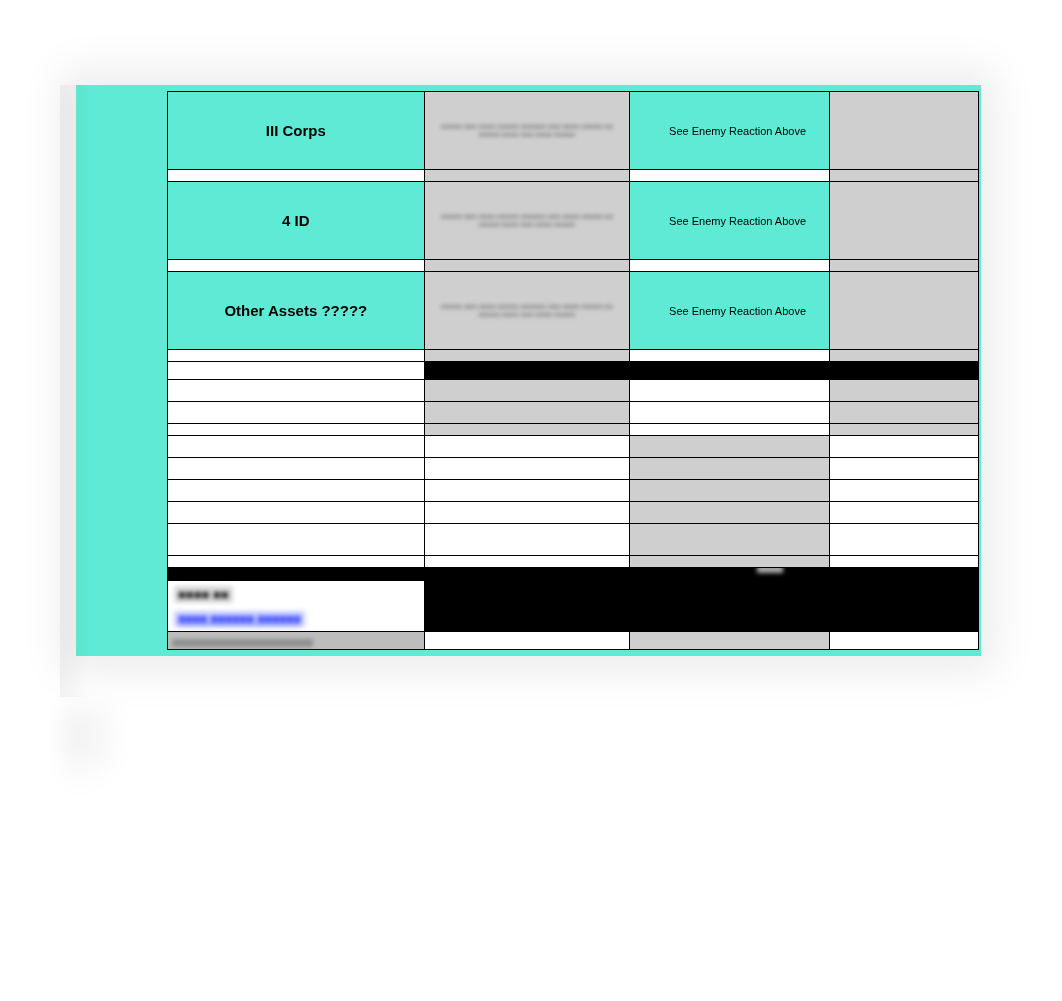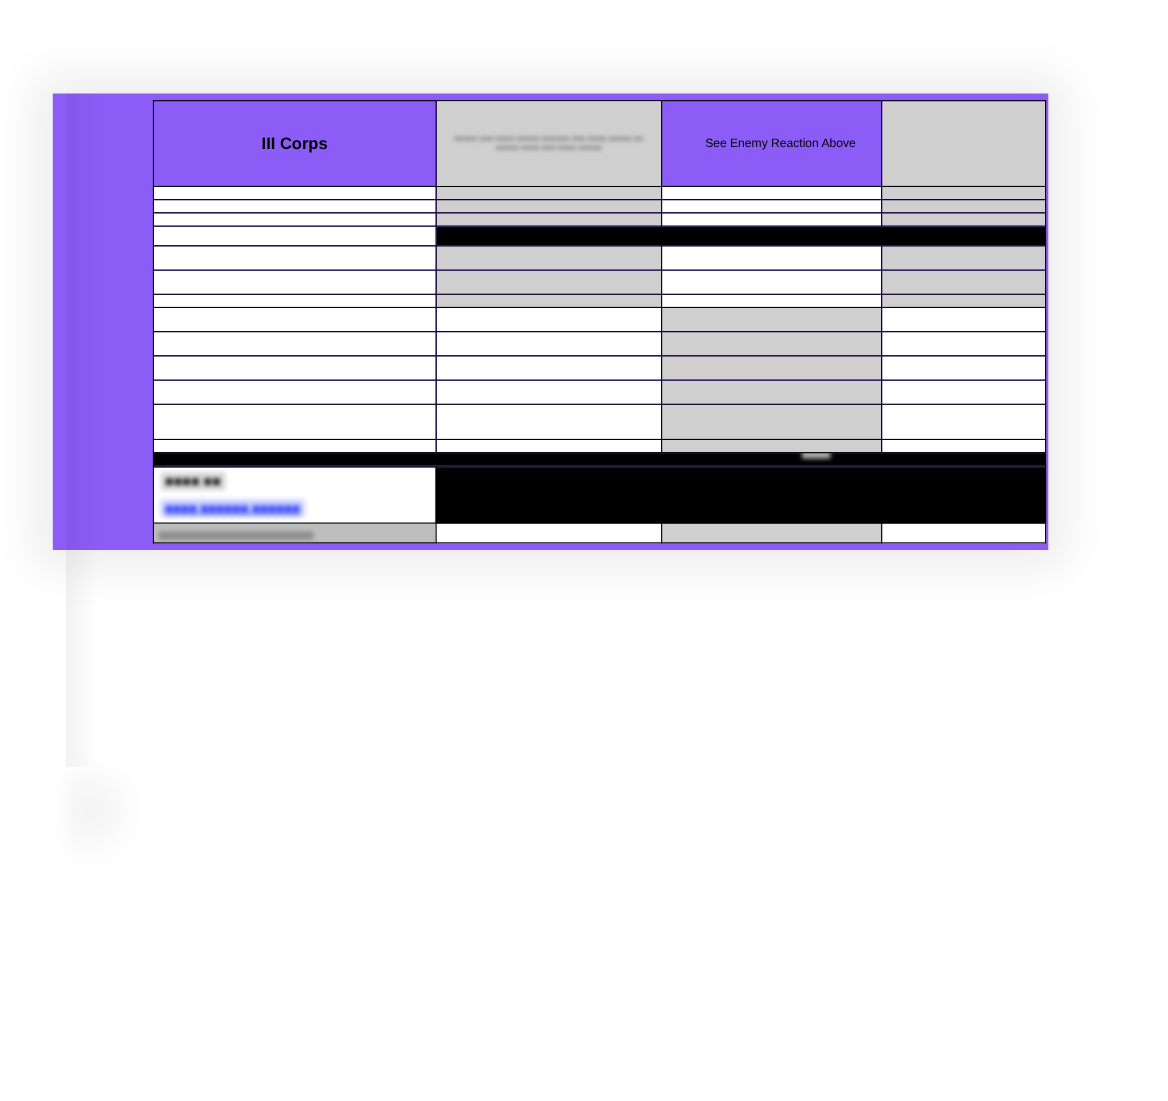--- a/index.html
+++ b/index.html
@@ -1,22 +1,22 @@
 <!DOCTYPE html>
 <html><head>
   <meta charset="utf-8">
   <style>
     * { box-sizing: border-box; margin: 0; padding: 0; }
     html, body { width: 1062px; height: 1001px; background: #fff; font-family: Arial, Helvetica, sans-serif; }
     .page {
       position: absolute;
-      left: 48px;
+      left: 76px;
       top: 85px;
       width: 905px;
-      background: #8b5cf6;
+      background: #5eead4;
       box-shadow: 0 0 40px 15px rgba(0,0,0,0.08);
       padding: 6px 6px 6px 6px;
     }
     .sheet {
       position: relative;
       left: 85px;
       width: 812px;
     }
     table.main {
       border-collapse: collapse;
@@ -149,27 +149,43 @@
         <td class="react">See Enemy Reaction Above</td>
         <td class="greyCell"></td>
       </tr>
       <tr class="rowSlim altA">
         <td class="cA"></td>
             <td class="cB"></td>
             <td class="cC"></td>
             <td class="cD"></td>
       </tr>
 
+      <tr class="rowTall">
+        <td class="unit">4 ID</td>
+        <td class="greyCell blurBlock">
+          <span class="blurText">■■■■■ ■■■ ■■■■ ■■■■■ ■■■■■■ ■■■ ■■■■ ■■■■■ ■■ ■■■■■ ■■■■ ■■■ ■■■■ ■■■■■</span>
+        </td>
+        <td class="react">See Enemy Reaction Above</td>
+        <td class="greyCell"></td>
+      </tr>
       <tr class="rowSlim altA">
         <td class="cA"></td>
             <td class="cB"></td>
             <td class="cC"></td>
             <td class="cD"></td>
       </tr>
 
+      <tr class="rowTall">
+        <td class="unit">Other Assets ?????</td>
+        <td class="greyCell blurBlock">
+          <span class="blurText">■■■■■ ■■■ ■■■■ ■■■■■ ■■■■■■ ■■■ ■■■■ ■■■■■ ■■ ■■■■■ ■■■■ ■■■ ■■■■ ■■■■■</span>
+        </td>
+        <td class="react">See Enemy Reaction Above</td>
+        <td class="greyCell"></td>
+      </tr>
       <tr class="rowSlim altA">
         <td class="cA"></td>
             <td class="cB"></td>
             <td class="cC"></td>
             <td class="cD"></td>
       </tr>
 
       <tr class="rowBlack">
         <td class="keepA" style="height:18px; border-right:1px solid #000;"></td>
         <td colspan="3" style="height:18px;"></td>

